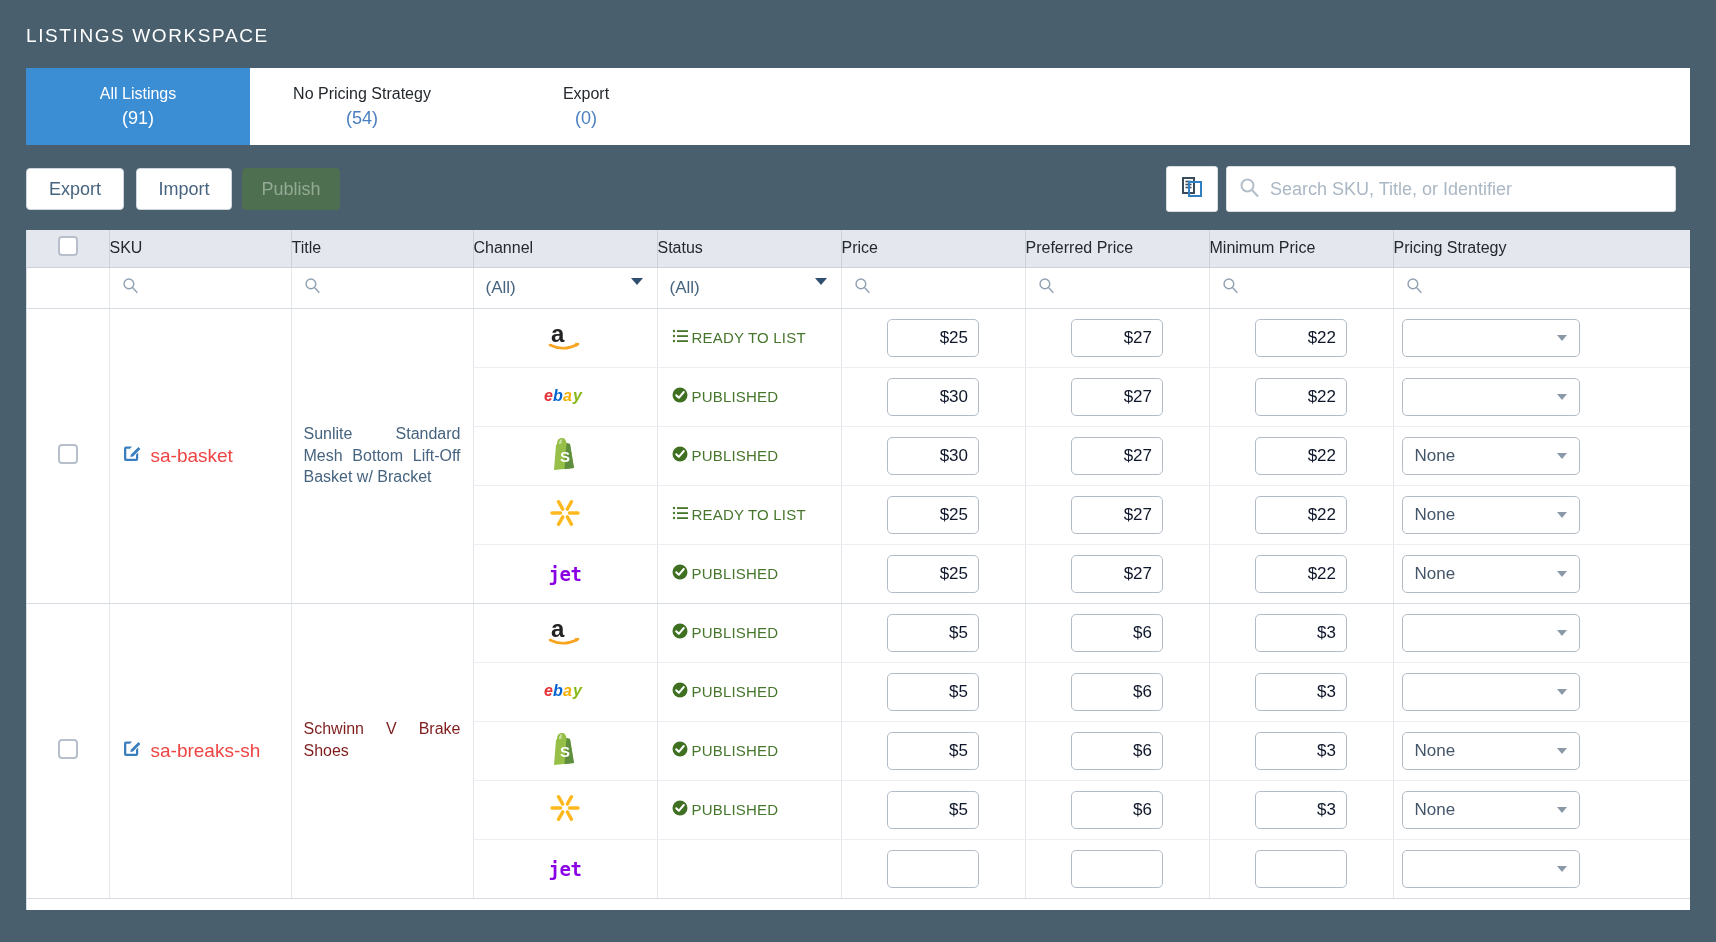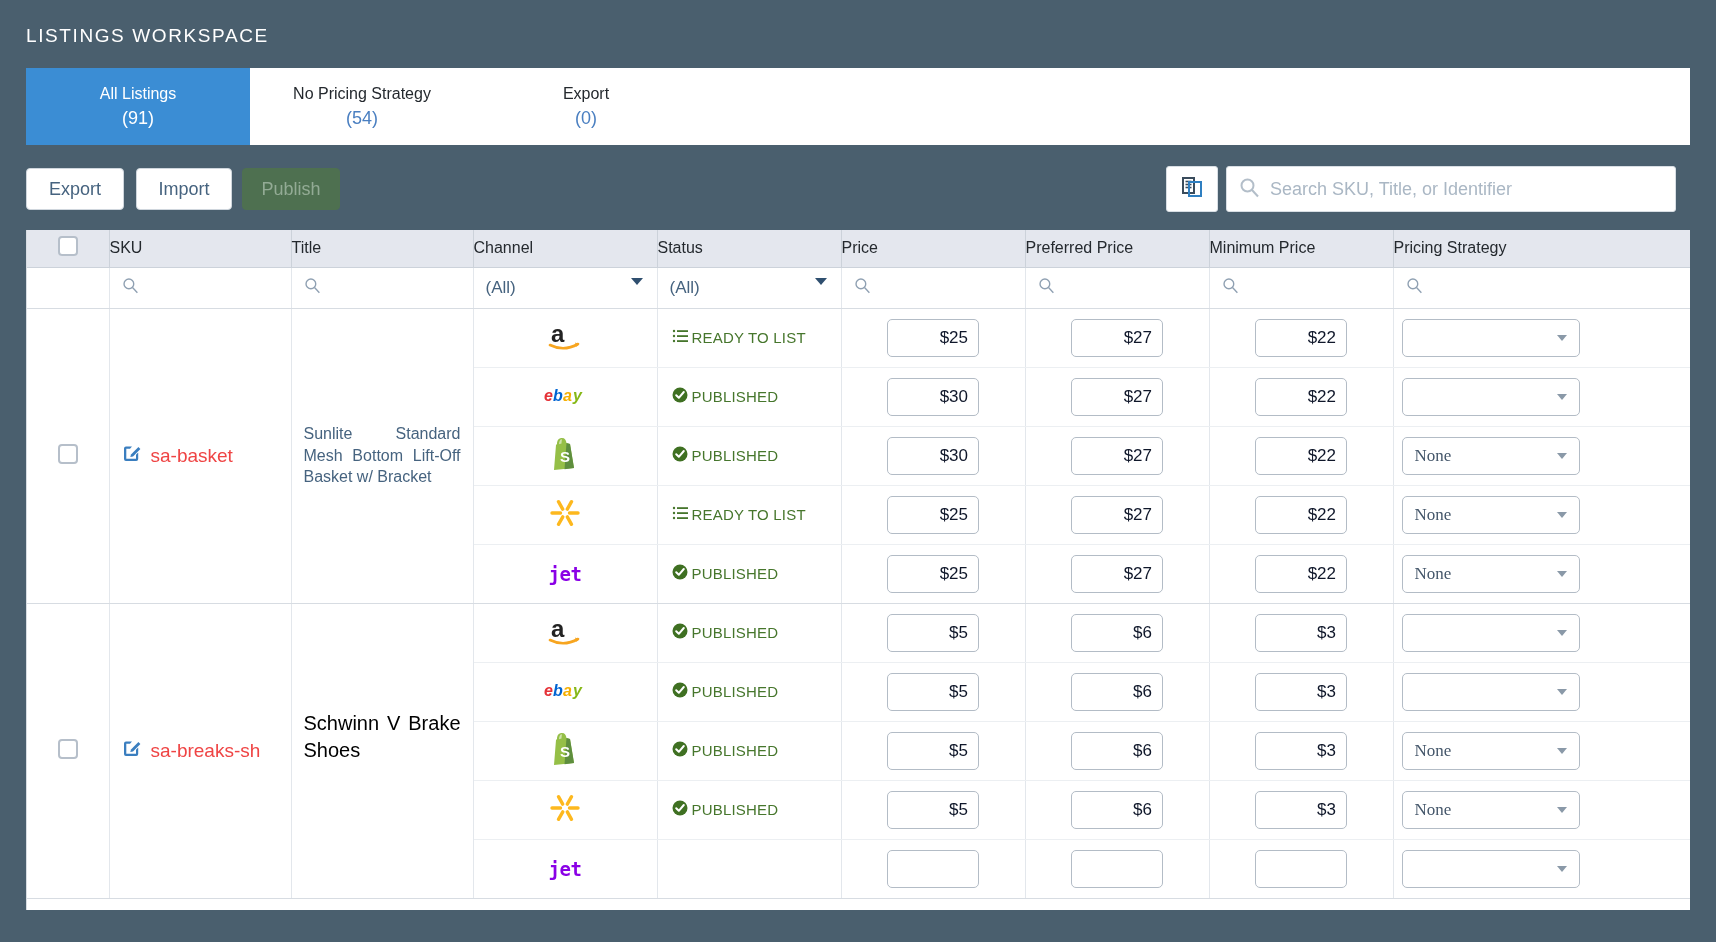--- a/index.html
+++ b/index.html
@@ -153,21 +153,21 @@
   }
   td.grouprow-last { border-bottom: 1px solid #d7dce2; }
 
   .sku-cell { display: flex; align-items: center; gap: 10px; padding-left: 12px; }
   .sku-link { font-size: 19px; color: #ef4444; cursor: pointer; }
   .title-text {
     font-size: 16px; color: #46637f; line-height: 1.35;
     padding: 0 12px; text-align: justify; text-align-last: left;
   }
   .title-justify {
-    font-size: 20px; color: #000000; line-height: 1.35;
+    font-size: 16px; color: #7f1d1d; line-height: 1.35;
     padding: 0 12px; text-align: justify;
   }
   .title-justify::after { content: ""; display: inline-block; width: 100%; }
 
   .chan-cell { display: flex; align-items: center; justify-content: center; height: 58px; }
   .status-cell { display: flex; align-items: center; gap: 4px; padding-left: 14px; }
   .status-text {
     font-size: 15px; color: #46762c; letter-spacing: .2px; white-space: nowrap;
   }
   .price-wrap { display: flex; align-items: center; justify-content: center; }
@@ -175,21 +175,21 @@
     width: 92px; height: 38px; border: 1px solid #b3bcc6; border-radius: 5px;
     background: #ffffff; color: #0f172a; font-size: 17px;
     text-align: right; padding-right: 10px; line-height: 36px;
     font-family: "Liberation Sans", sans-serif;
   }
   .strat-wrap { display: flex; align-items: center; padding-left: 8px; }
   .strat-select {
     width: 178px; height: 38px; border: 1px solid #b3bcc6; border-radius: 5px;
     background: #ffffff; color: #44566a; font-size: 17px;
     display: flex; align-items: center; justify-content: space-between;
-    padding: 0 12px 0 12px; cursor: pointer; font-family: Liberation Serif, serif;
+    padding: 0 12px 0 12px; cursor: pointer;
   }
 
   
   .logo { display: block; }
   .logo-jet { font-size: 19px; font-weight: 700; color: #8a00e6; letter-spacing: -.5px; }
 </style>
 </head>
 <body>
 
 <div class="app">

